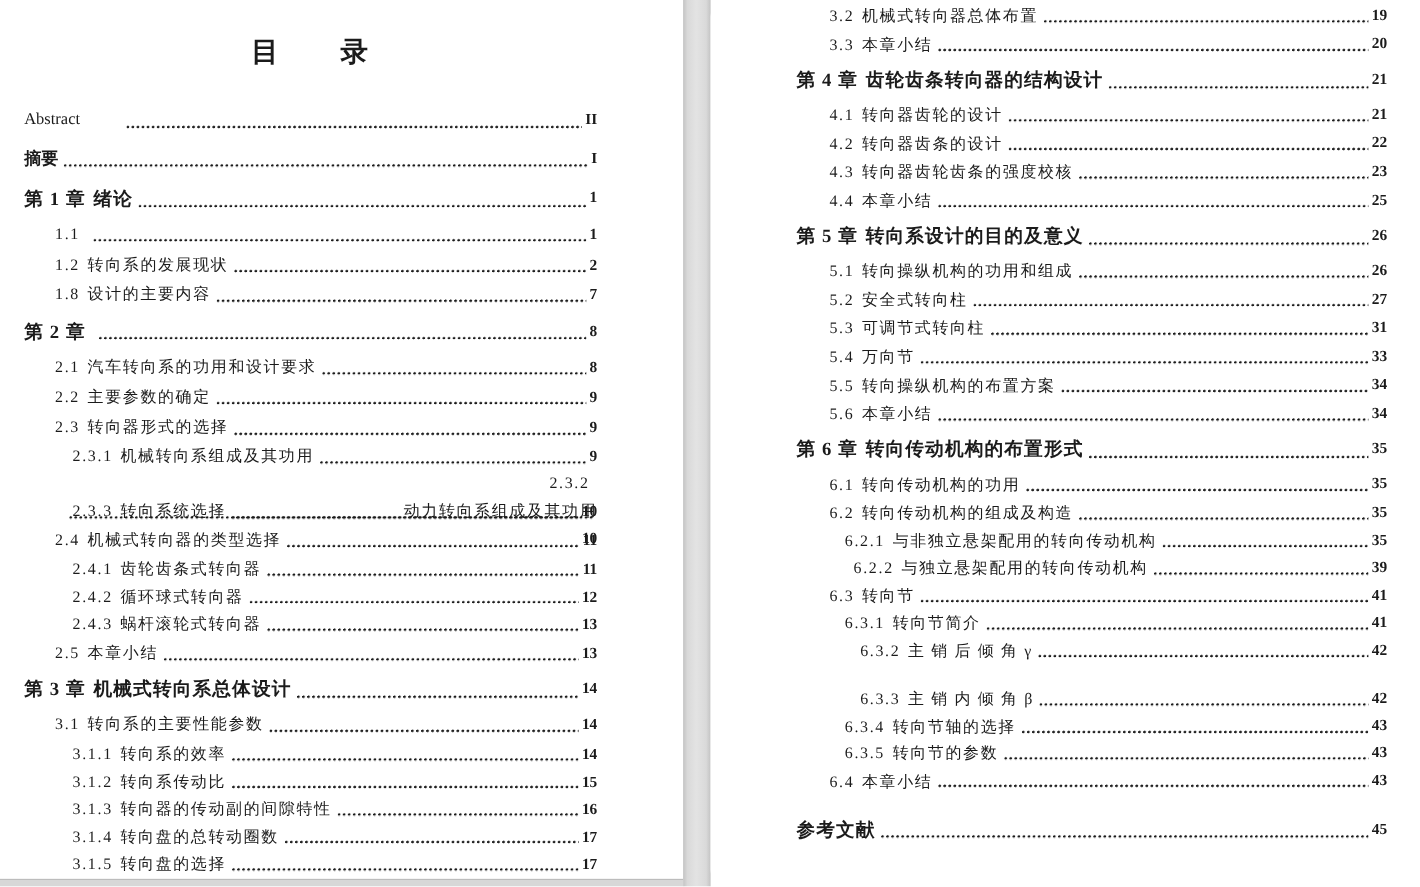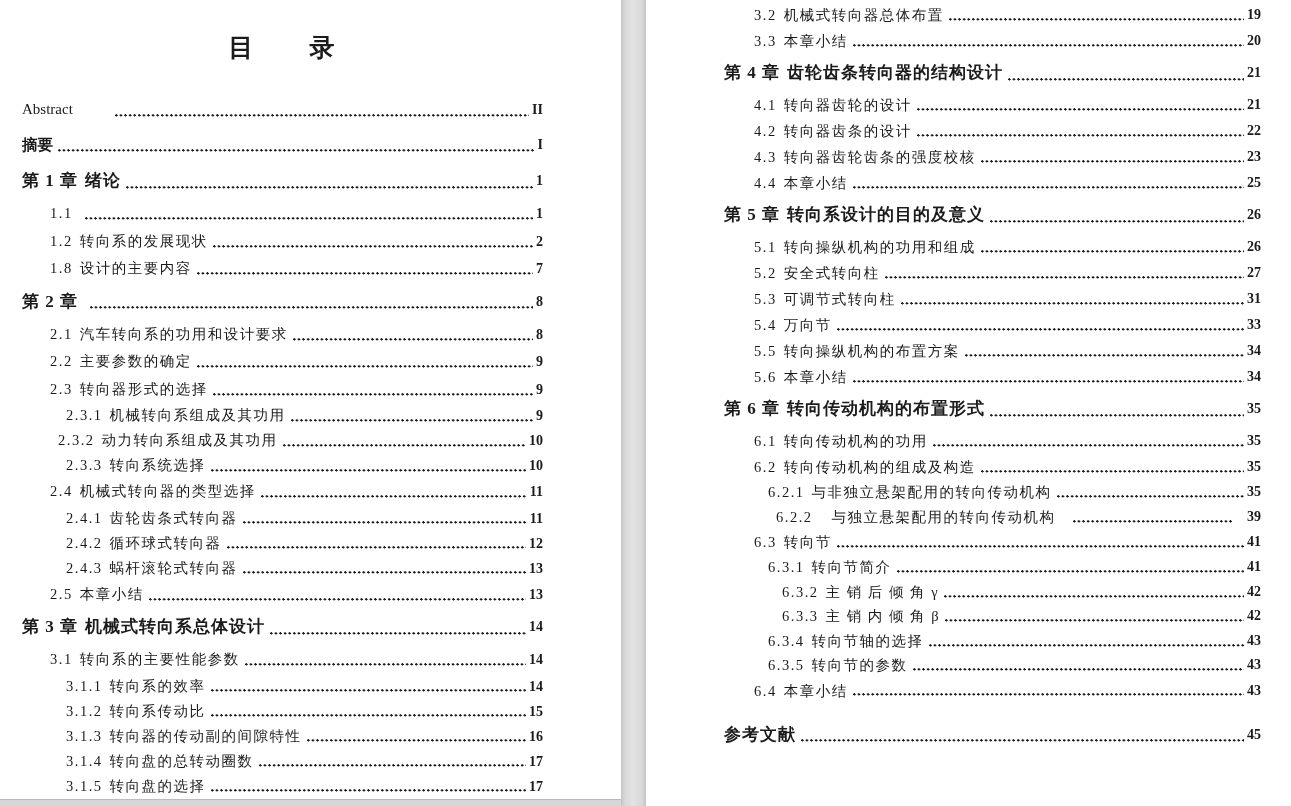--- a/index.html
+++ b/index.html
@@ -161,21 +161,21 @@
     <span class="txt">转向器形式的选择</span>
     <span class="leader"></span>
     <span class="pg">9</span>
   </div>
         <div class="row st-s2">
     <span class="num">2.3.1</span>
     <span class="txt">机械转向系组成及其功用</span>
     <span class="leader"></span>
     <span class="pg">9</span>
   </div>
-        <div class="row st-s2" style="padding-left: 36px;">
+        <div class="row st-s2" style="padding-left: 36px; flex-direction: column;">
     <span class="num">2.3.2</span>
     <span class="txt">动力转向系组成及其功用</span>
     <span class="leader"></span>
     <span class="pg">10</span>
   </div>
         <div class="row st-s2">
     <span class="num">2.3.3</span>
     <span class="txt">转向系统选择</span>
     <span class="leader"></span>
     <span class="pg">10</span>
@@ -361,21 +361,21 @@
     <span class="txt">转向传动机构的组成及构造</span>
     <span class="leader"></span>
     <span class="pg">35</span>
   </div>
         <div class="row st-s2">
     <span class="num">6.2.1</span>
     <span class="txt">与非独立悬架配用的转向传动机构</span>
     <span class="leader"></span>
     <span class="pg">35</span>
   </div>
-        <div class="row st-s2" style="padding-left: 52px; gap: 12px;">
+        <div class="row st-s2" style="padding-left: 52px;">
     <span class="num">6.2.2</span>
     <span class="txt">与独立悬架配用的转向传动机构</span>
     <span class="leader"></span>
     <span class="pg">39</span>
   </div>
         <div class="row st-s1">
     <span class="num">6.3</span>
     <span class="txt">转向节</span>
     <span class="leader"></span>
     <span class="pg">41</span>
@@ -385,21 +385,21 @@
     <span class="txt">转向节简介</span>
     <span class="leader"></span>
     <span class="pg">41</span>
   </div>
         <div class="row st-s2" style="padding-left: 58px;">
     <span class="num">6.3.2</span>
     <span class="txt">主 销 后 倾 角 γ</span>
     <span class="leader"></span>
     <span class="pg">42</span>
   </div>
-        <div class="row st-s2" style="padding-left: 58px;">
+        <div class="row st-s2" style="padding-left: 58px; margin-top: 20px;">
     <span class="num">6.3.3</span>
     <span class="txt">主 销 内 倾 角 β</span>
     <span class="leader"></span>
     <span class="pg">42</span>
   </div>
         <div class="row st-s2">
     <span class="num">6.3.4</span>
     <span class="txt">转向节轴的选择</span>
     <span class="leader"></span>
     <span class="pg">43</span>

